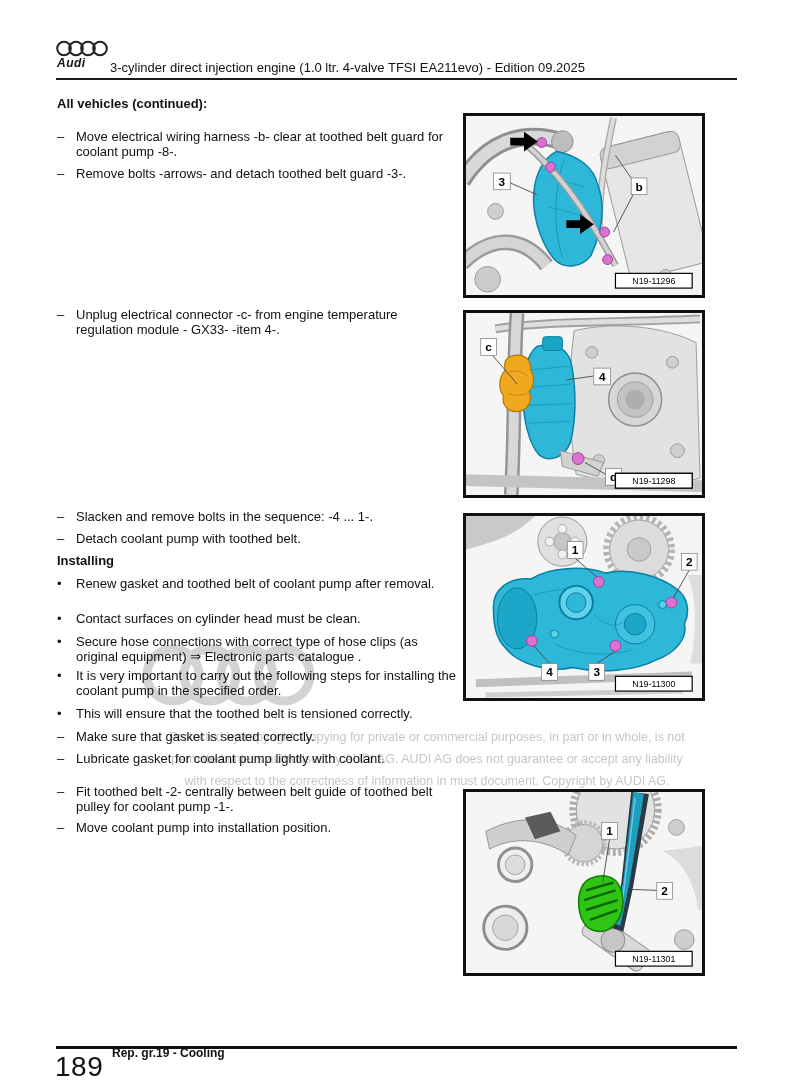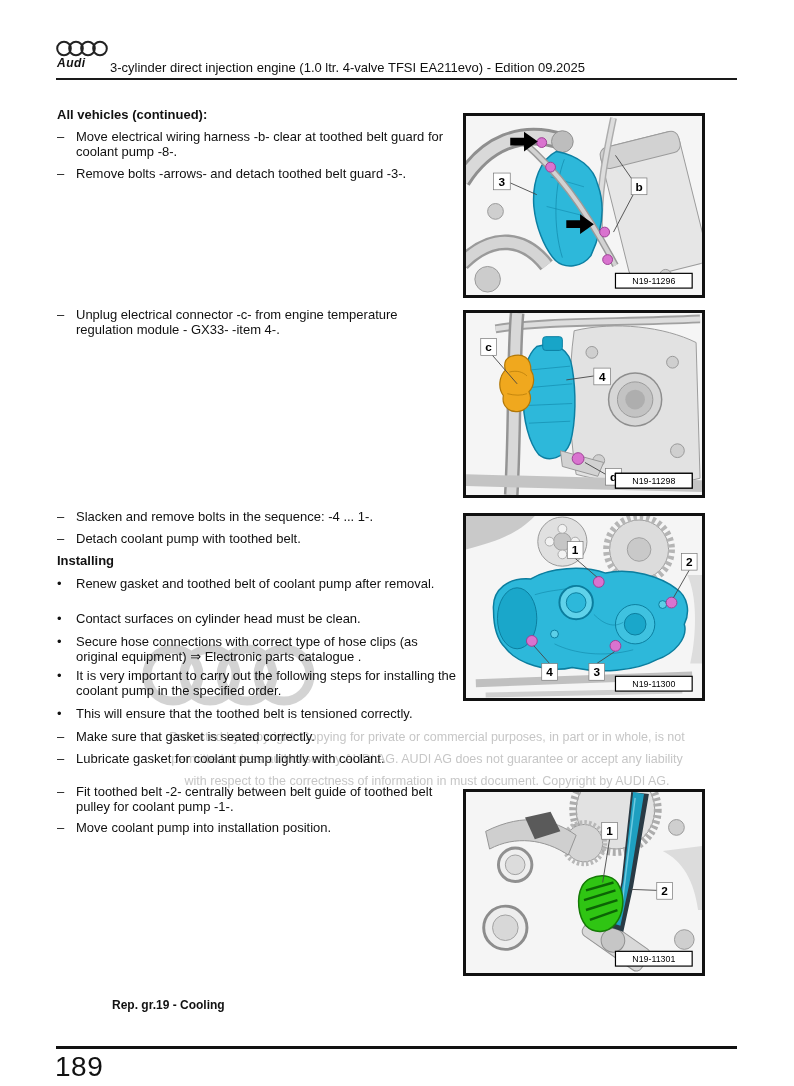--- a/index.html
+++ b/index.html
@@ -30,21 +30,21 @@
   .f3{top:513px;height:182px;}
   .f4{top:789px;height:181px;}
   .lbl{font-size:12px;font-weight:bold;fill:#000;font-family:"Liberation Sans",sans-serif;}
   .ref{font-size:9px;fill:#000;font-family:"Liberation Sans",sans-serif;}
   .lblbox{fill:#ffffff;stroke:#777;stroke-width:.7;}
   .refbox{fill:#ffffff;stroke:#000;stroke-width:1.2;}
   .lead{stroke:#444;stroke-width:.9;fill:none;}
   
   .frule{position:absolute;left:56px;top:1046px;width:681px;height:3px;background:#111;}
   .pageno{position:absolute;left:55px;top:1051px;font-size:28px;letter-spacing:.5px;}
-  .repgr{position:absolute;left:112px;top:998px;font-size:12px;font-weight:bold;}
+  .repgr{position:absolute;left:112px;top:1046px;font-size:12px;font-weight:bold;}
 </style>
 </head>
 <body>
 
 <div class="page">
 
   <svg class="logo-rings" width="52" height="17" viewBox="0 0 52 17">
     <circle cx="8" cy="8.5" r="6.8" fill="none" stroke="#222" stroke-width="2"></circle>
     <circle cx="20" cy="8.5" r="6.8" fill="none" stroke="#222" stroke-width="2"></circle>
     <circle cx="32" cy="8.5" r="6.8" fill="none" stroke="#222" stroke-width="2"></circle>
@@ -59,21 +59,21 @@
     <circle cx="68" cy="35" r="26" fill="none" stroke="#c9c9c9" stroke-width="9"></circle>
     <circle cx="105" cy="35" r="26" fill="none" stroke="#c9c9c9" stroke-width="9"></circle>
     <circle cx="142" cy="35" r="26" fill="none" stroke="#c9c9c9" stroke-width="9"></circle>
   </svg>
   <div class="wm-copy">
     <div>Protected by copyright. Copying for private or commercial purposes, in part or in whole, is not</div>
     <div>permitted unless authorised by AUDI AG. AUDI AG does not guarantee or accept any liability</div>
     <div>with respect to the correctness of information in must document. Copyright by AUDI AG.</div>
   </div>
 
-  <div class="h" style="top:107px">All vehicles (continued):</div>
+  <div class="h" style="top:96px">All vehicles (continued):</div>
 
   <div class="li" style="top:129px">
     <span class="mk">–</span>
       <span class="tx">Move electrical wiring harness -b- clear at toothed belt guard for coolant pump -8-.</span>
     </div>
   <div class="li" style="top:166px">
     <span class="mk">–</span>
       <span class="tx">Remove bolts -arrows- and detach toothed belt guard -3-.</span>
     </div>
   <div class="li" style="top:307px">

